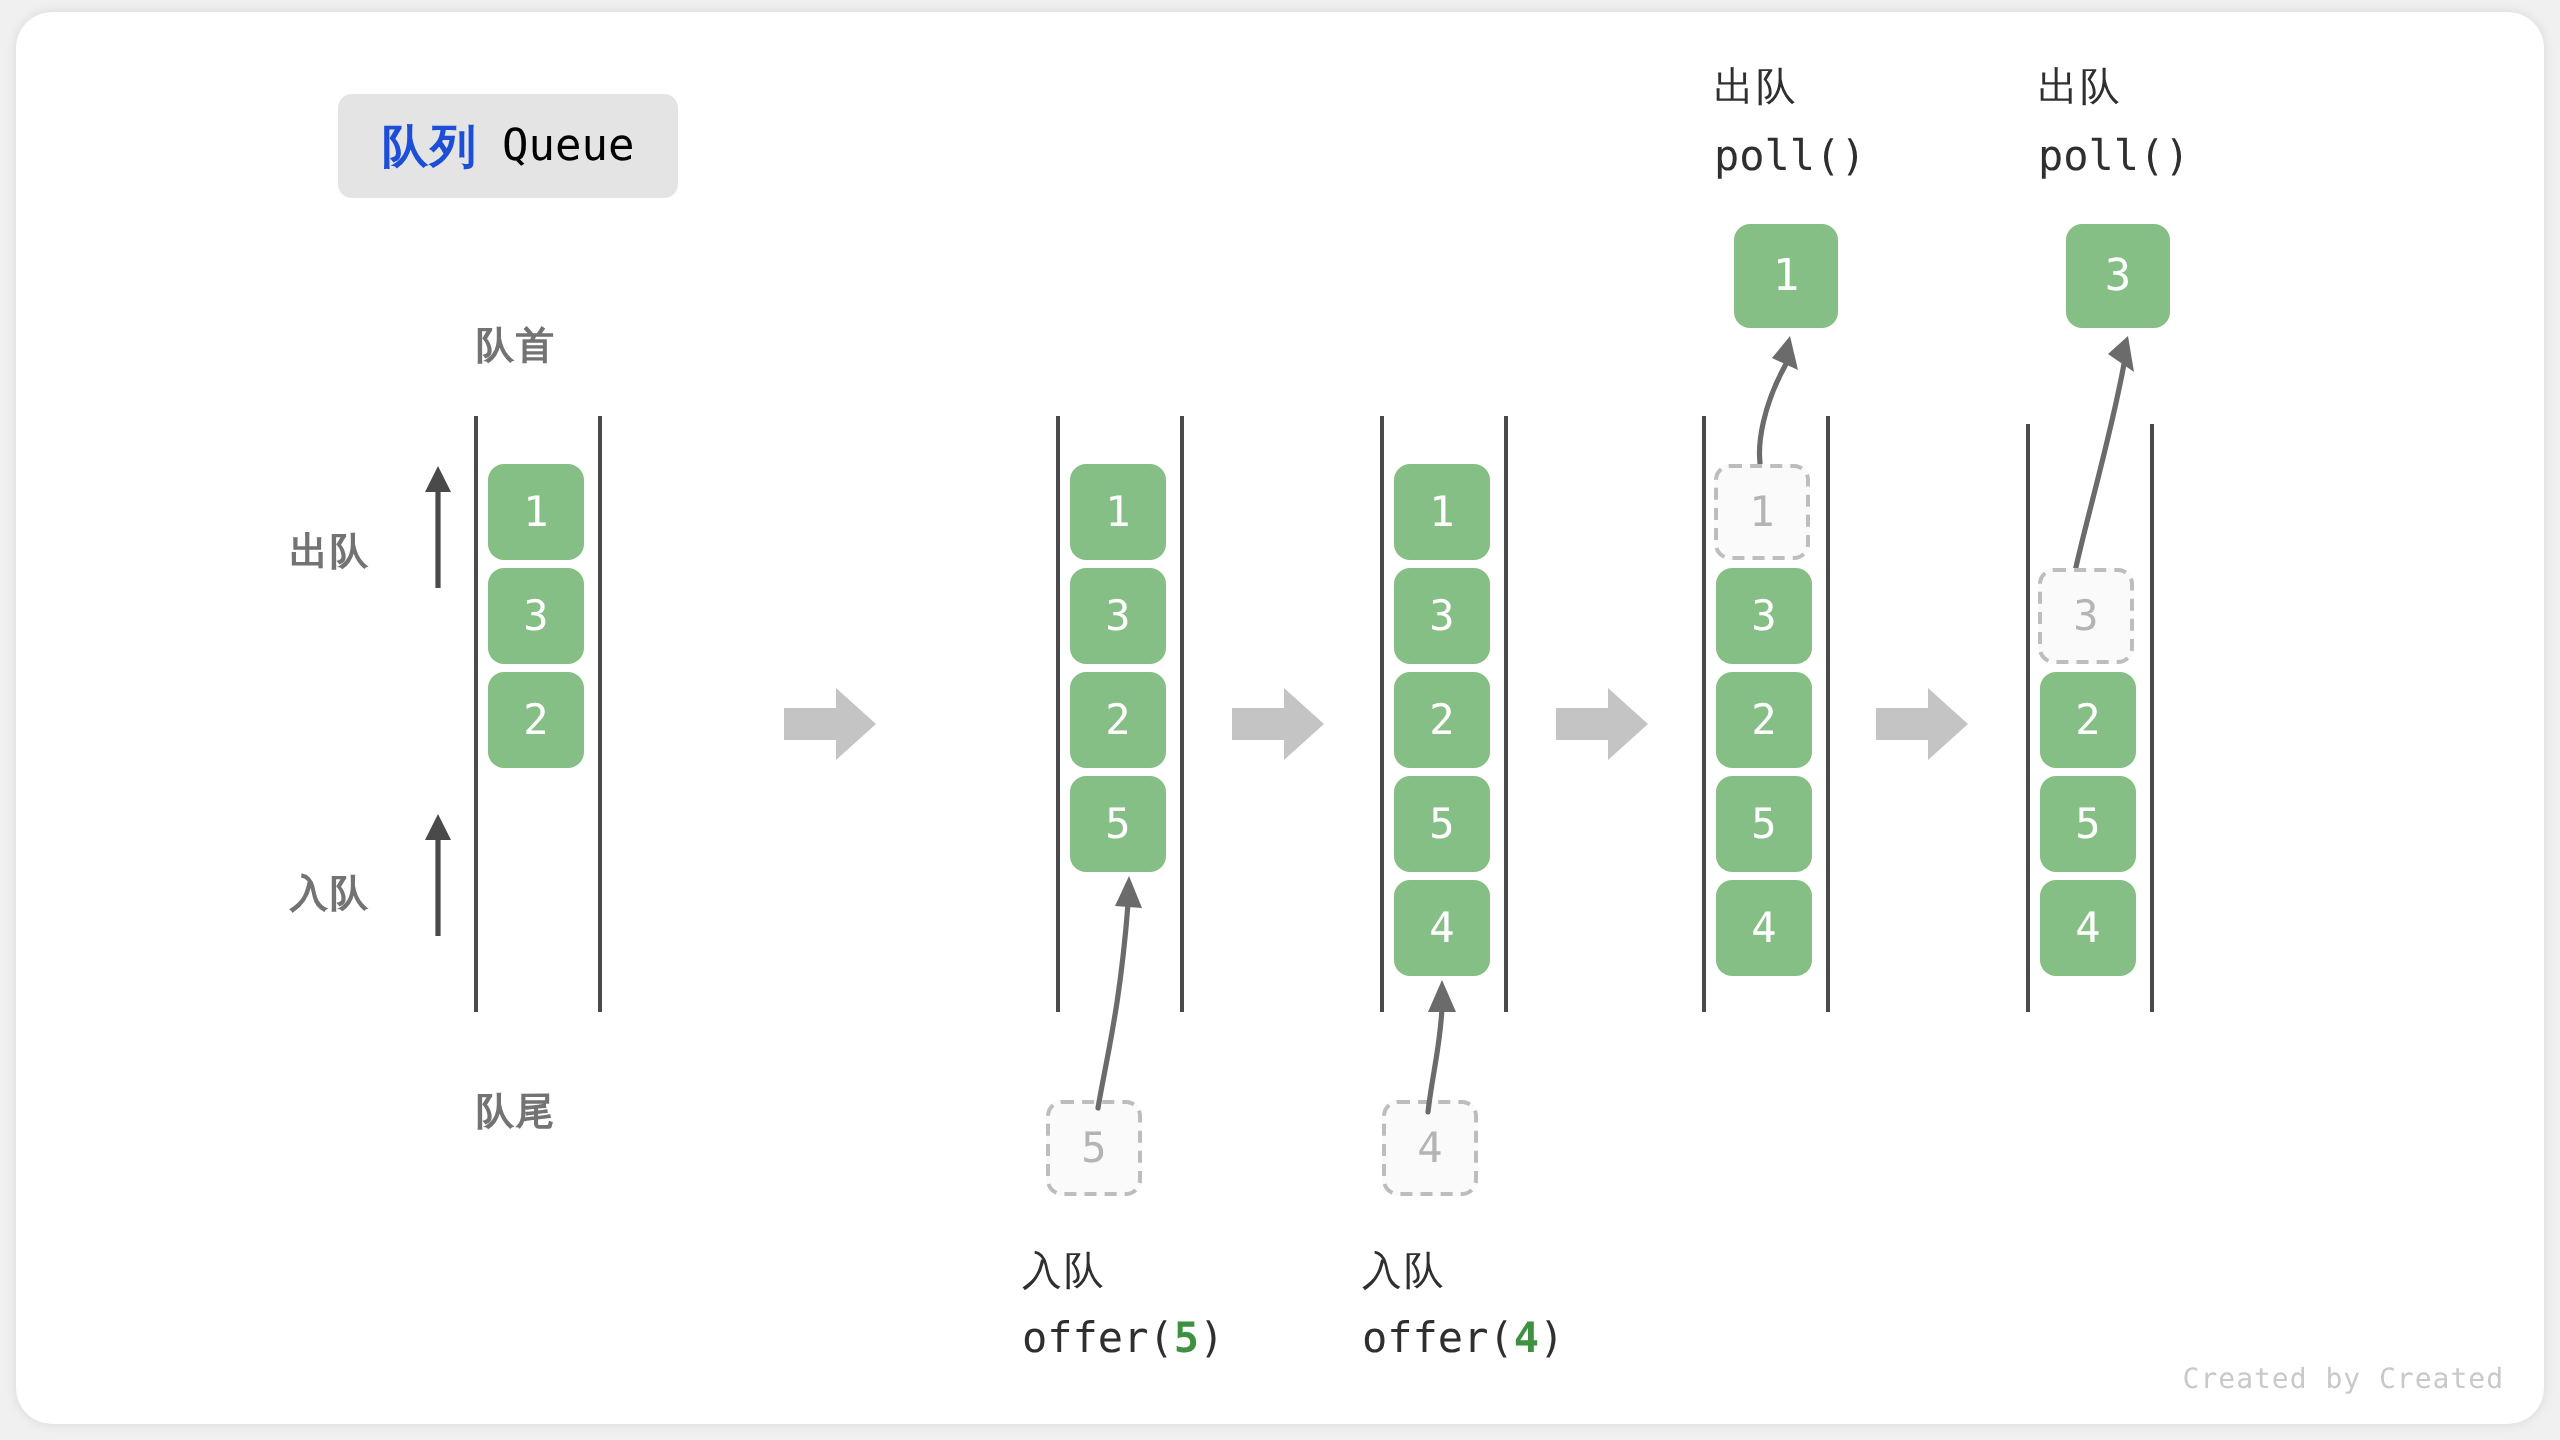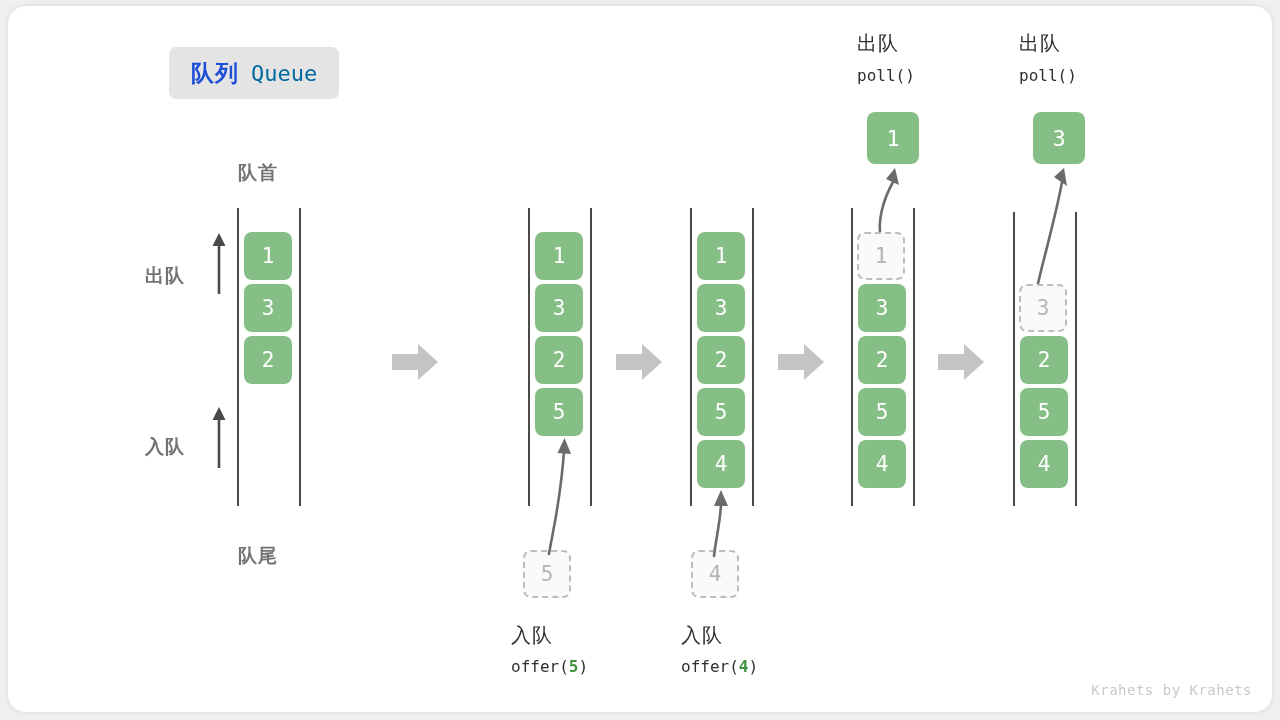--- a/index.html
+++ b/index.html
@@ -48,21 +48,21 @@
   .title-cn {
     font-family: "Liberation Sans", "DejaVu Sans", sans-serif;
     font-weight: bold;
     font-size: 23px;
     color: #1d4ed8;
     letter-spacing: 1px;
   }
   .title-en {
     font-family: "DejaVu Sans Mono", "Liberation Mono", monospace;
     font-size: 22px;
-    color: #0369a1;
+    color: #000000;
   }
 
   
   .lbl {
     position: absolute;
     white-space: nowrap;
     color: #737373;
   }
   .lbl-cn-bold {
     font-family: "Liberation Sans", "DejaVu Sans", sans-serif;
@@ -71,21 +71,21 @@
     letter-spacing: 1px;
   }
   .lbl-cn {
     font-family: "Liberation Sans", "DejaVu Sans", sans-serif;
     font-size: 20px;
     letter-spacing: 1px;
     color: #2f2f2f;
   }
   .lbl-mono {
     font-family: "DejaVu Sans Mono", "Liberation Mono", monospace;
-    font-size: 16px;
+    font-size: 21px;
     color: #2f2f2f;
     letter-spacing: 0px;
   }
   .hl-green { color: #3f9142; font-weight: bold; }
 
   
   .rail {
     position: absolute;
     width: 2px;
     background: #4a4a4a;
@@ -253,14 +253,14 @@
     <path d="M59 8 L62 26 L49 17 Z" fill="#6b6b6b"></path>
   </svg>
 
   <div class="rail" style="left:1013px; top:212px; height:294px;"></div>
   <div class="rail" style="left:1075px; top:212px; height:294px;"></div>
   <div class="box ghost" style="left:1019px; top:284px;">3</div>
   <div class="box" style="left:1020px; top:336px;">2</div>
   <div class="box" style="left:1020px; top:388px;">5</div>
   <div class="box" style="left:1020px; top:440px;">4</div>
 
-  <div class="credit">Krahets by Krahets</div>
+  <div class="credit">Created by Created</div>
 </div>
 
 </body></html>

